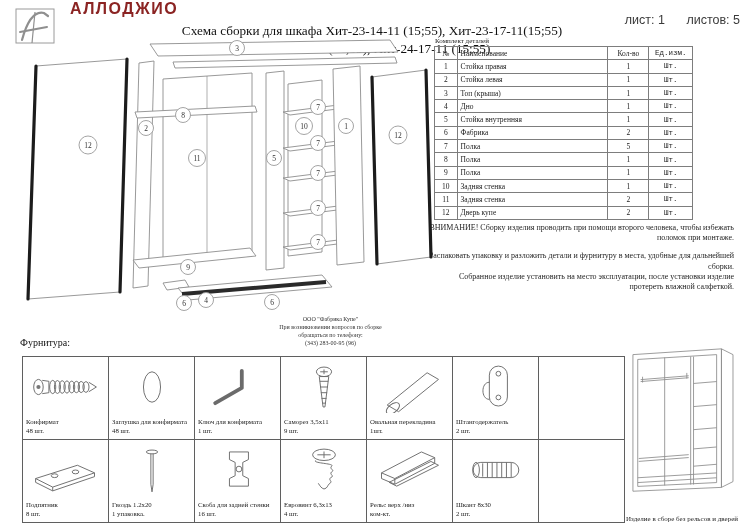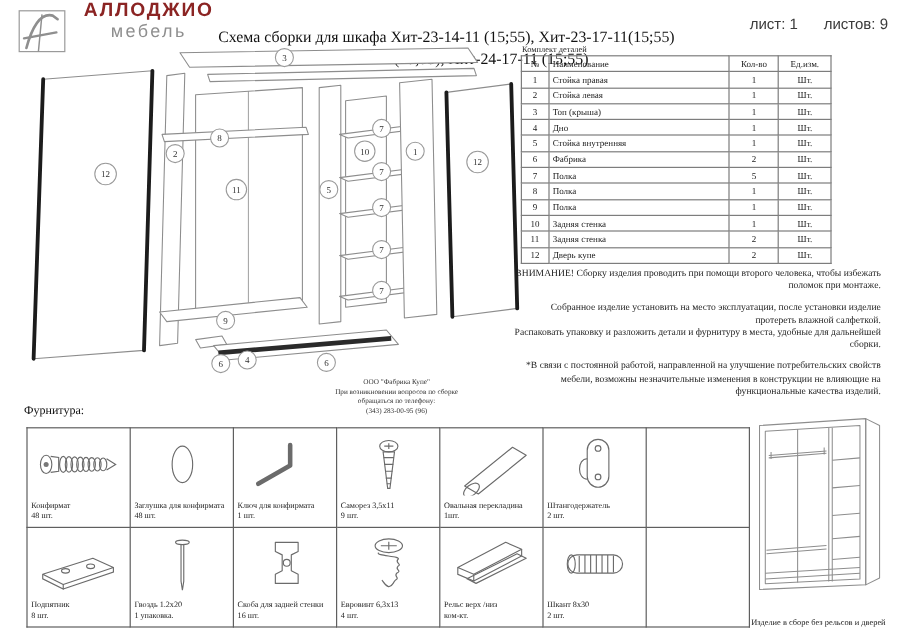--- a/index.html
+++ b/index.html
@@ -20,21 +20,21 @@
   .parts{left:434px;top:37px;width:259px;}
   .parts-caption{font-size:7px;margin:0 0 1px 1px;color:#222;}
   table.parts-tbl{border-collapse:collapse;width:100%;table-layout:fixed;}
   table.parts-tbl td,table.parts-tbl th{
     border:0.8px solid #7d7d7d;font-size:7.5px;font-weight:normal;text-align:left;
     padding:0.5px 3px;height:11.3px;overflow:hidden;white-space:nowrap;
   }
   .c-num{width:7%;text-align:center!important;}
   .c-name{width:62%;}
   .c-qty{width:15%;text-align:center!important;}
-  .c-unit{width:16%;text-align:center!important;}
+  .c-unit{width:16%;text-align:center!important;font-family:Liberation Mono, monospace;}
   
   .notes{left:426px;top:223px;width:308px;font-size:8px;line-height:1.28;color:#1d1d1d;text-align:right;}
   .notes .gap{height:8px;}
   
   .diagram{left:15px;top:36px;}
   .diagram svg{display:block;}
   .dline{stroke:#8d8d8d;stroke-width:0.9;fill:#ffffff;stroke-linejoin:round;}
   .dthick{stroke:#1c1c1c;stroke-width:3.2;fill:none;stroke-linecap:round;}
   .dthin{stroke:#8d8d8d;stroke-width:0.7;fill:none;}
   .lbl circle{fill:#ffffff;stroke:#9a9a9a;stroke-width:0.9;}
@@ -60,29 +60,28 @@
 <div class="abs logo-box">
   <svg width="46" height="40" viewBox="0 0 46 40">
     <rect x="2" y="3" width="38" height="34" fill="none" stroke="#9a9a9a" stroke-width="1"></rect>
     <path d="M8,34 C14,12 22,5 30,7 L34,10" fill="none" stroke="#8f8f8f" stroke-width="2.2" stroke-linecap="round"></path>
     <path d="M6,26 L33,21" fill="none" stroke="#8f8f8f" stroke-width="2" stroke-linecap="round"></path>
     <path d="M21,6 L18,37" fill="none" stroke="#8f8f8f" stroke-width="1.2"></path>
   </svg>
 </div>
 <div class="abs brand">
   <div class="brand-name">АЛЛОДЖИО</div>
-  <div class="brand-sub">мебель</div>
 </div>
 <div class="abs title">
   <div>Схема сборки для шкафа Хит-23-14-11 (15;55), Хит-23-17-11(15;55)</div>
   <div>Хит-24-14-11(15;55), Хит-24-17-11 (15;55)</div>
 </div>
 <div class="abs sheetinfo">
   <span>лист: 1</span>
-  <span>листов: 9</span>
+  <span>листов: 5</span>
 </div>
 
 <div class="abs parts">
   <div class="parts-caption">Комплект деталей</div>
   <table class="parts-tbl">
     <tbody>
         <tr>
       <th class="c-num">№</th>
       <th class="c-name">Наименование</th>
       <th class="c-qty">Кол-во</th>
@@ -160,24 +159,23 @@
           <td class="c-qty">2</td>
           <td class="c-unit">Шт.</td>
         </tr>
   </tbody>
     </table>
 </div>
 
 <div class="abs notes">
   <div>ВНИМАНИЕ! Сборку изделия проводить при помощи второго человека, чтобы избежать поломок при монтаже.</div>
   <div class="gap"></div>
+  <div>Распаковать упаковку и разложить детали и фурнитуру в места, удобные для дальнейшей сборки.</div>
   <div>Собранное изделие установить на место эксплуатации, после установки изделие протереть влажной салфеткой.</div>
-  <div>Распаковать упаковку и разложить детали и фурнитуру в места, удобные для дальнейшей сборки.</div>
   <div class="gap"></div>
-  <div>*В связи с постоянной работой, направленной на улучшение потребительских свойств мебели, возможны незначительные изменения в конструкции не влияющие на функциональные качества изделий.</div>
 </div>
 
 <div class="abs diagram">
   <svg width="420" height="280" viewBox="0 0 420 280">
 
     <polygon class="dline" points="135,8 375,4 383,16 143,20"></polygon>
 
     <polygon class="dline" points="158,26 380,21 382,27 160,32"></polygon>
 
     <polygon class="dline" points="21,30 112,23 105,256 13,263"></polygon>

